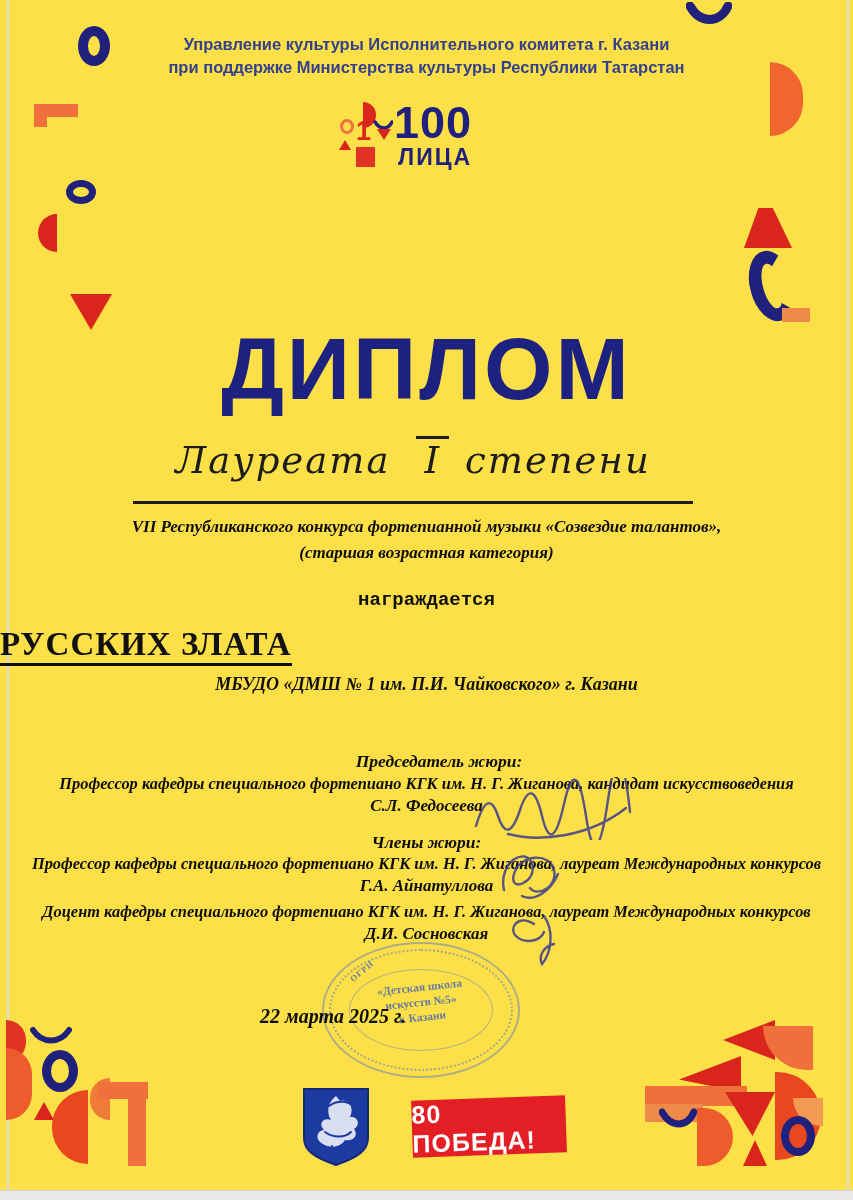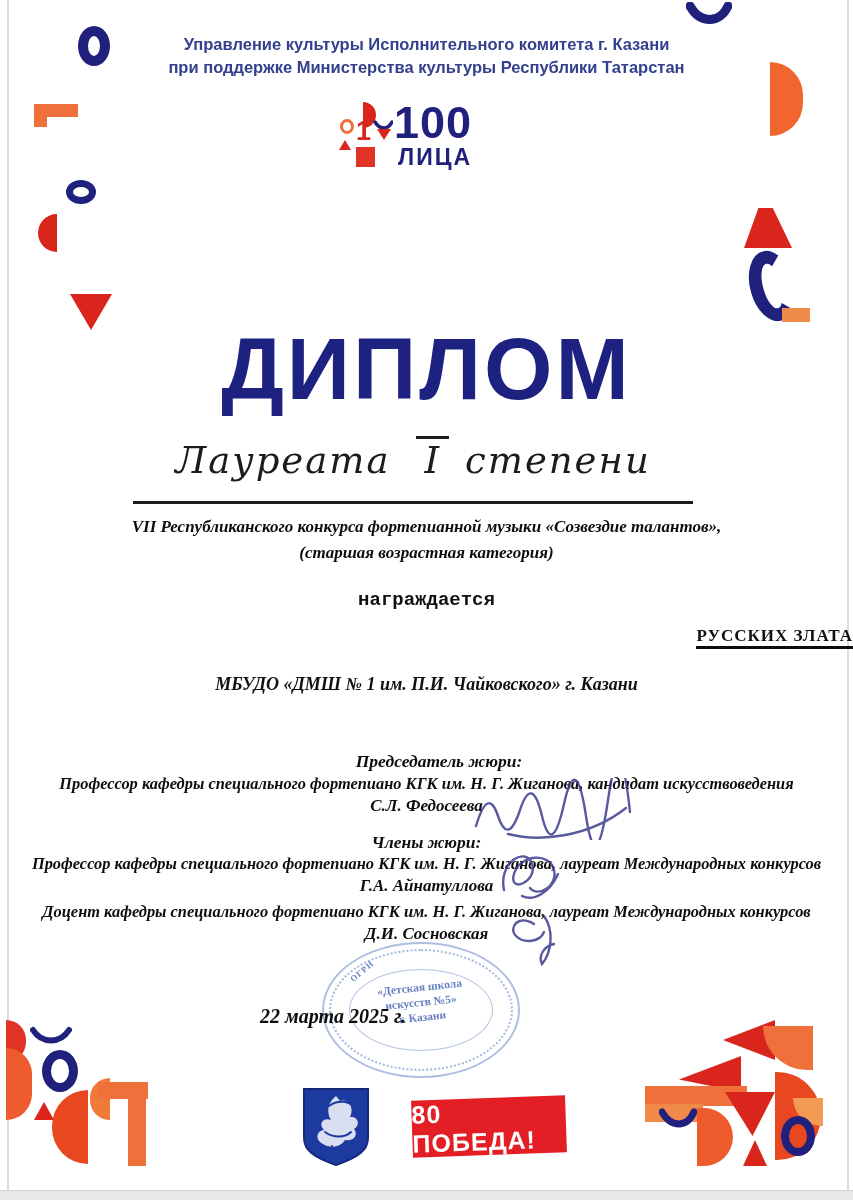--- a/index.html
+++ b/index.html
@@ -1,18 +1,18 @@
 <!DOCTYPE html>
 <html><head>
 <meta charset="utf-8">
 <style>
   * { margin:0; padding:0; box-sizing:border-box; }
   html,body { background:#9a9a9a; }
   .page {
-    position:relative; width:853px; height:1200px; background:#ffffff;
+    position:relative; width:853px; height:1200px; background:#fde047;
     overflow:hidden; font-family:"Liberation Serif","DejaVu Serif",serif; color:#111;
     margin:0 auto;
   }
   .abs { position:absolute; }
 
   
   .edge-left  { left:7px; top:0; width:2px; height:1200px; background:#dcdcdc; }
   .edge-right { left:847px; top:0; width:2px; height:1200px; background:#dcdcdc; }
   .bottom-strip { left:0; top:1190px; width:853px; height:10px; background:#e8e8ea; border-top:1px solid #d4d4d6; }
 
@@ -45,21 +45,21 @@
     text-align:center; font-style:italic; font-size:37px; letter-spacing:2px;
     font-family:"DejaVu Serif",serif; color:#1c1c1c; }
   .award .numeral { display:inline-block; margin:0 16px 0 26px; padding:0 8px 1px 8px;
     border-top:3px solid #1c1c1c; font-style:italic; }
 
   
   .competition { left:0; right:0; top:514px; text-align:center; font-style:italic; font-weight:bold;
     font-size:17px; line-height:26px; color:#0d0d0d; }
 
   .awarded   { left:0; right:0; top:589px; text-align:center; font-weight:bold; font-size:19px;font-family:Liberation Mono, monospace; }
-  .recipient { left:0; right:0; top:626px; text-align:right; font-weight:bold; font-size:17px;
+  .recipient { left:0; right:0; top:626px; text-align:left; font-weight:bold; font-size:33px;
     letter-spacing:1px; }
   .recipient span { border-bottom:3px solid #0d0d0d; padding-bottom:1px; }
   .schoolblock { left:0; right:0; top:672px; text-align:center; font-style:italic; font-weight:bold;
     font-size:18px; line-height:25px; }
 
   
   .jline { left:0; right:0; text-align:center; font-style:italic; font-weight:bold; color:#0d0d0d; }
   .chair-label   { top:751px; font-size:17.5px;margin-left:25px; }
   .chair-desc    { top:774px; font-size:16.4px; }
   .chair-name    { top:796px; font-size:17px; }

